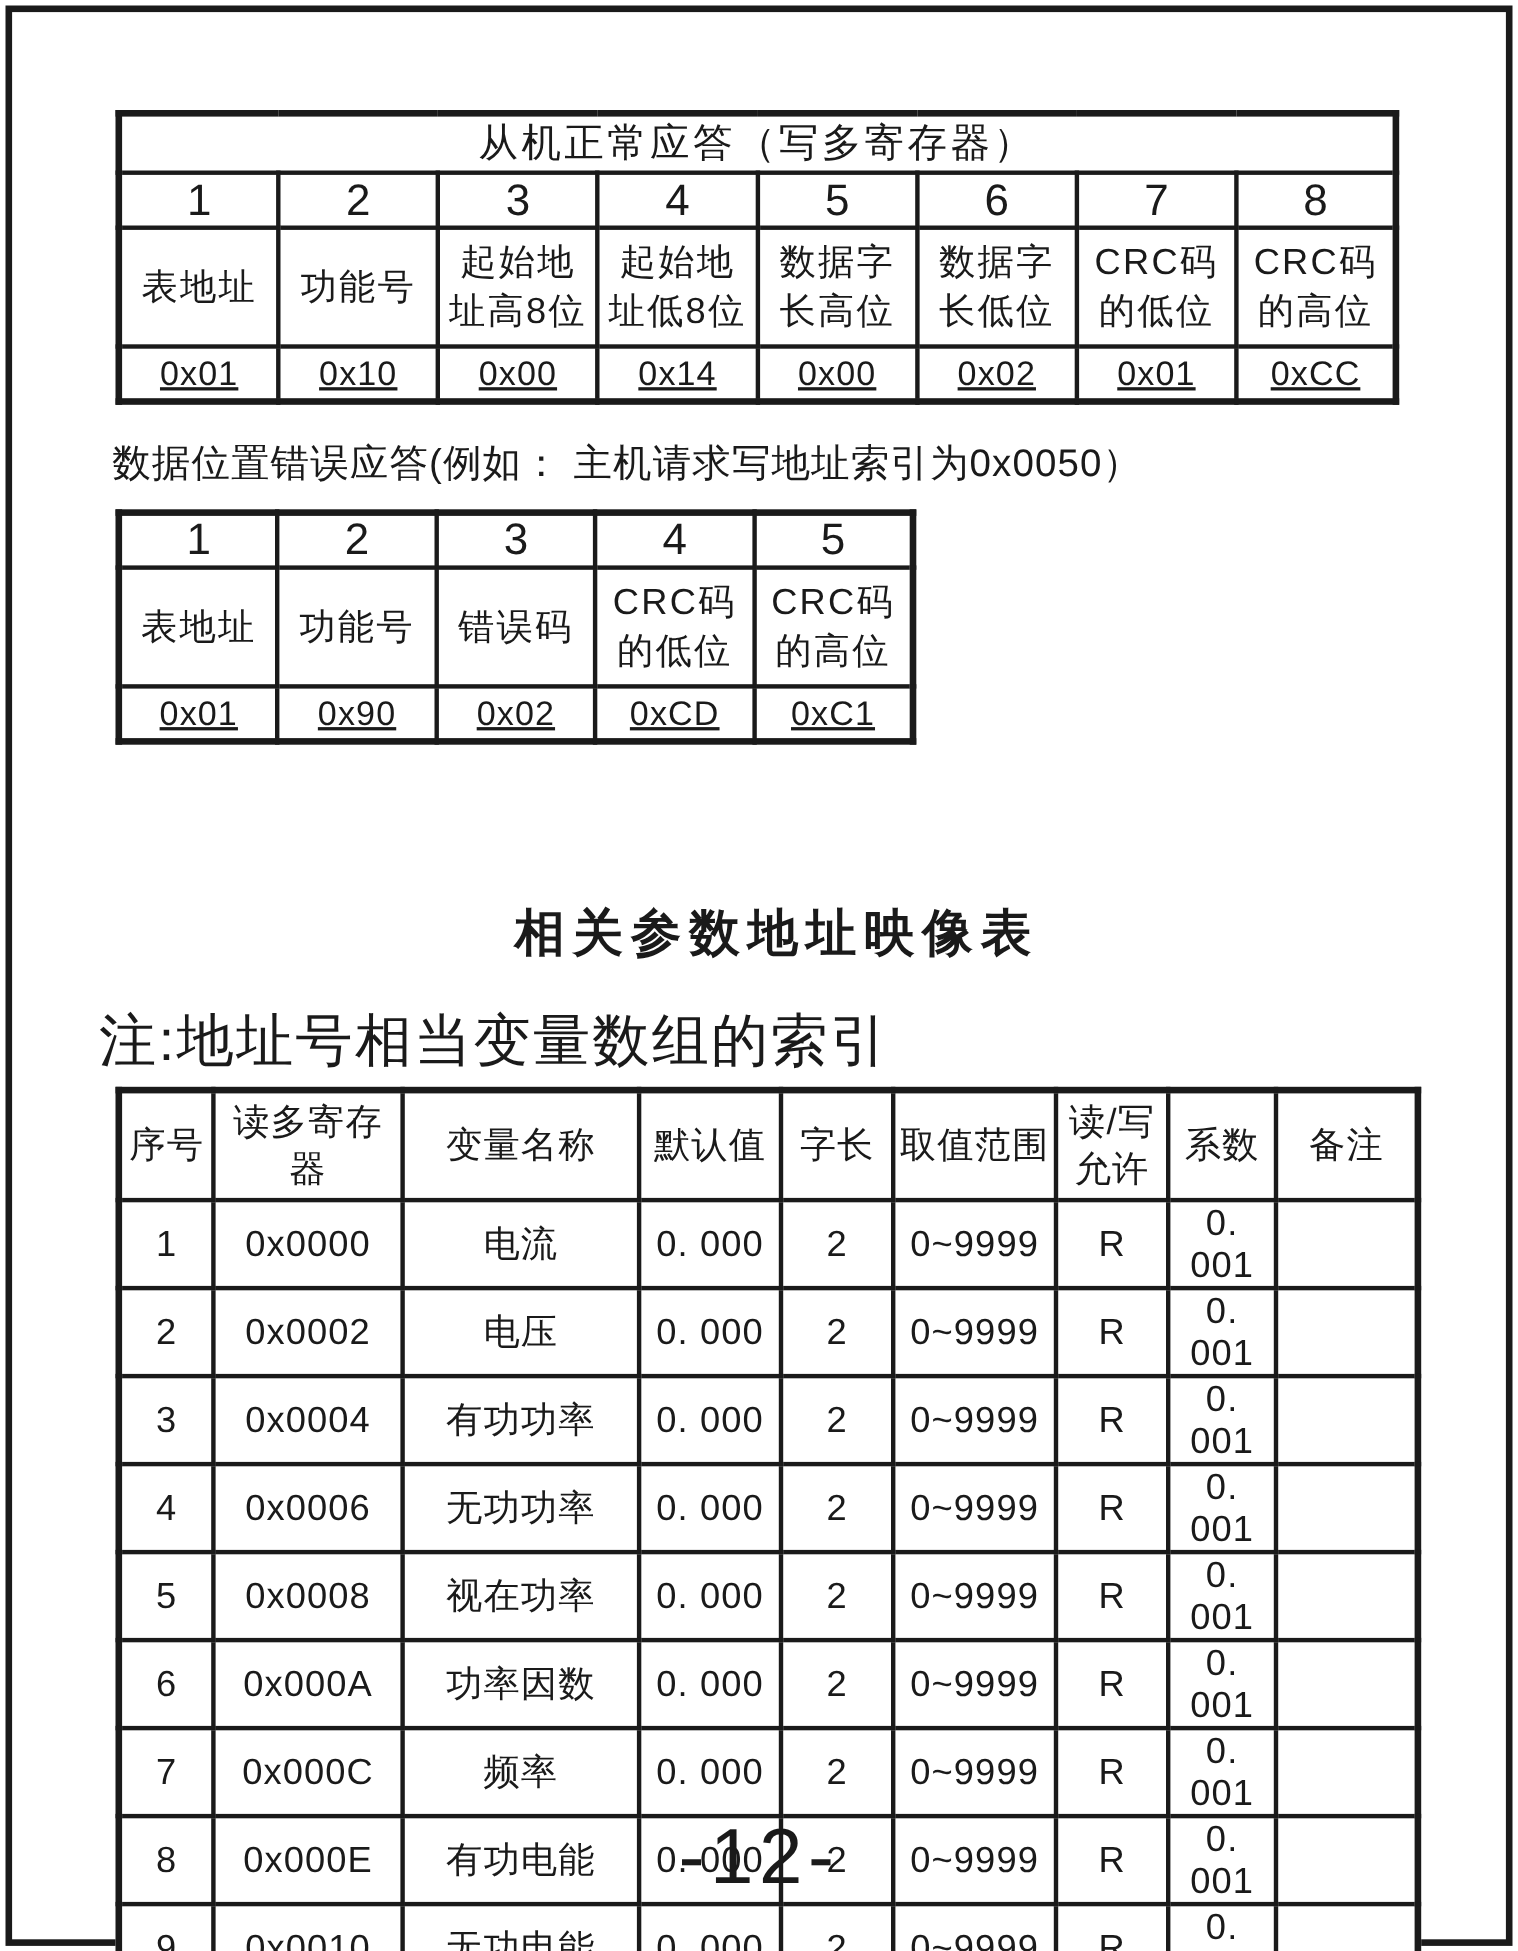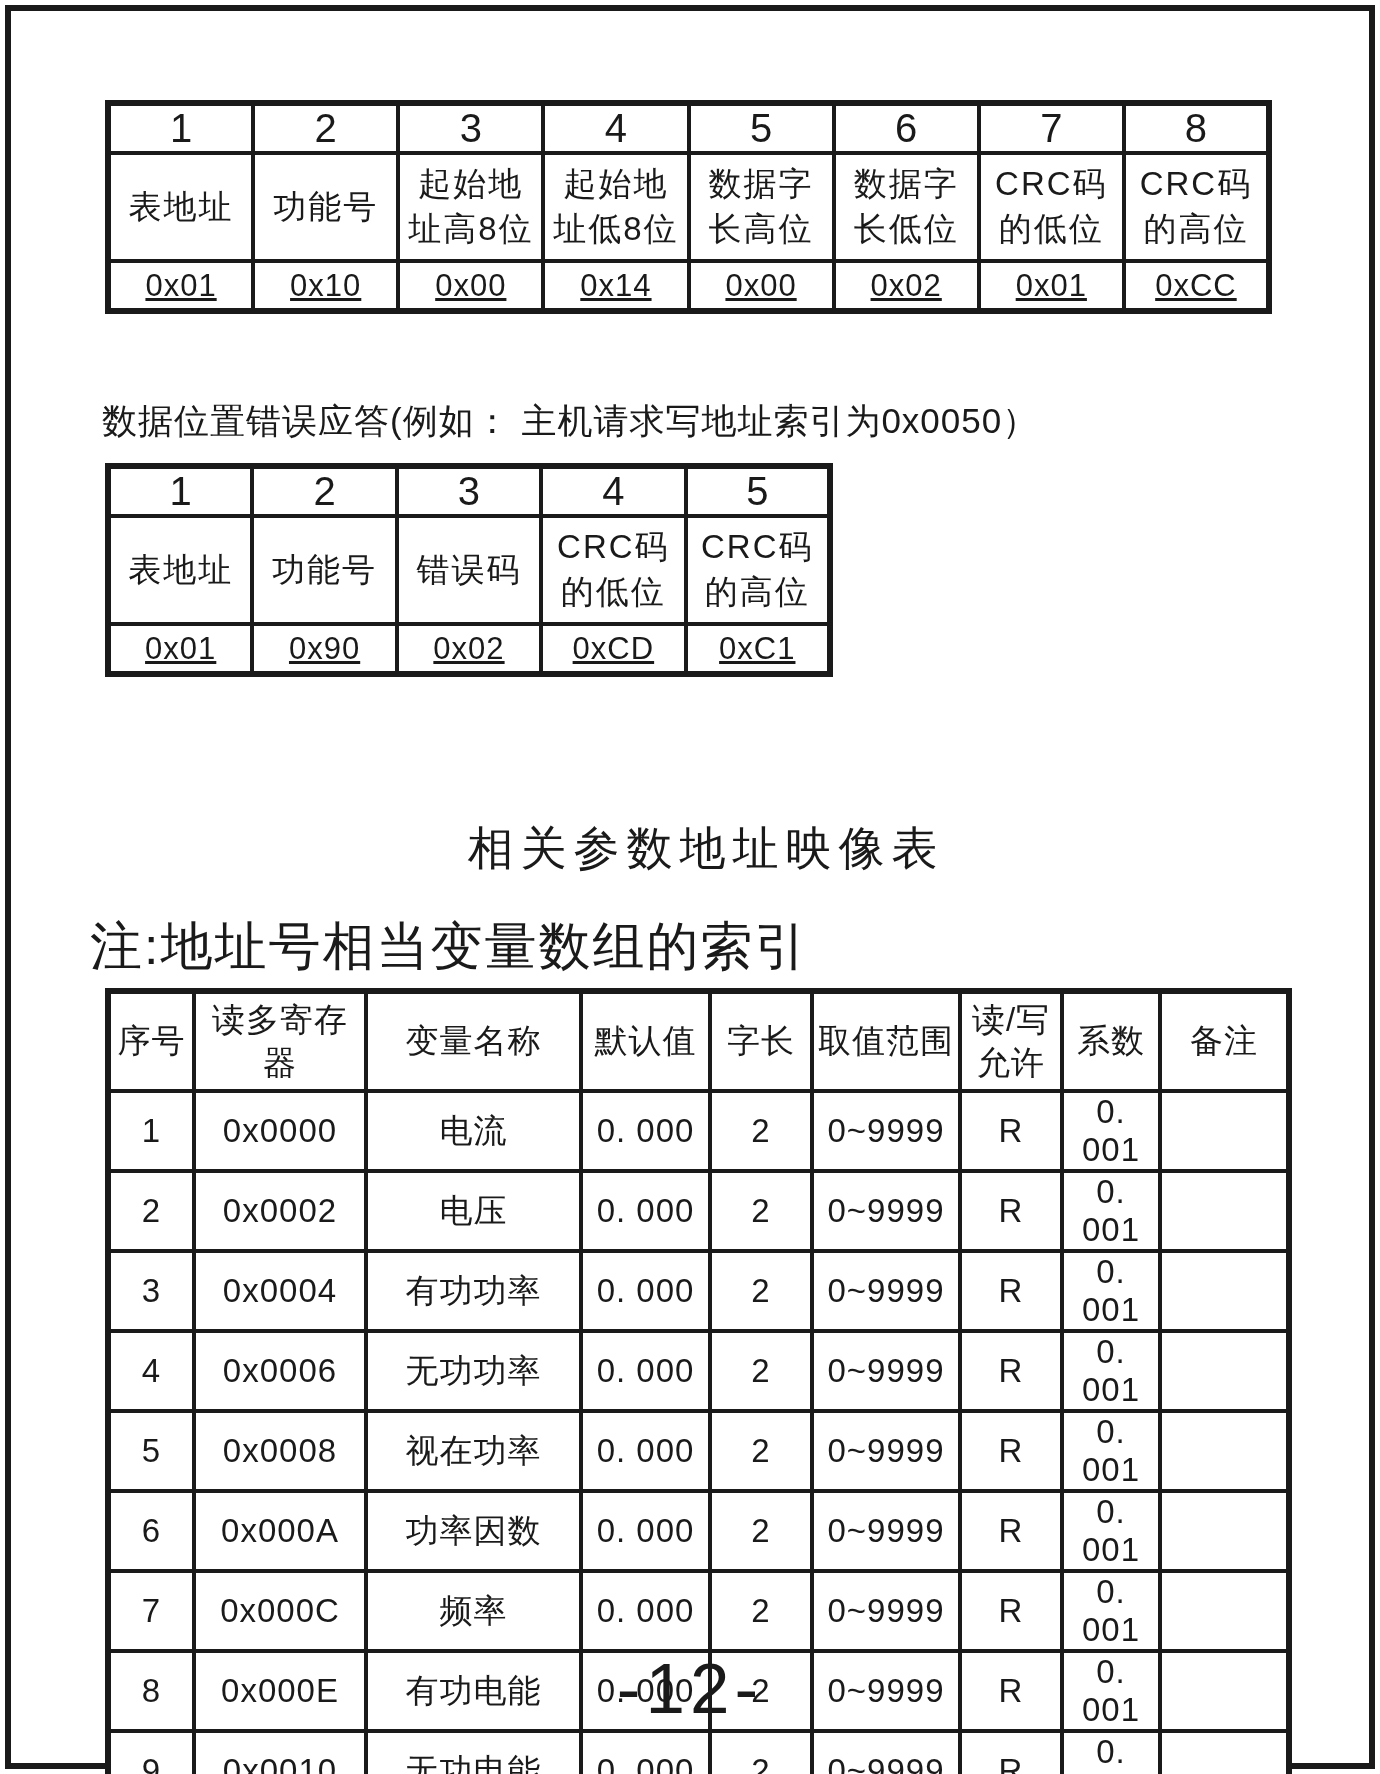--- a/index.html
+++ b/index.html
@@ -38,21 +38,21 @@
   .resp-num   { height: 50px; font-size: 40px; }
   .resp-label { height: 108px; font-size: 33px; letter-spacing: 2px; white-space: pre-line; line-height: 1.35; }
   .resp-value { height: 50px; font-size: 31px; letter-spacing: 1px; text-decoration: underline; }
 
   .caption {
     position: absolute; left: 102px; top: 398px;
     font-size: 35px; letter-spacing: 1px; white-space: nowrap;
   }
   .section-title {
     position: absolute; left: 0; top: 818px; width: 100%;
-    text-align: center; font-size: 46px; font-weight: normal; letter-spacing: 7px; padding-left: 32px;
+    text-align: center; font-size: 46px; font-weight: bold; letter-spacing: 7px; padding-left: 32px;
   }
   .note {
     position: absolute; left: 90px; top: 912px;
     font-size: 52px; letter-spacing: 2px; white-space: nowrap;
   }
 
   
   .t3 { left: 105px; top: 988px; width: 1181px; }
   .t3 th { height: 100px; font-size: 33px; letter-spacing: 1px; white-space: pre-line; line-height: 1.3; }
   .t3 td { height: 49px; font-size: 33px; letter-spacing: 1px; }
@@ -72,20 +72,23 @@
     <col style="width:12.5%">
       <col style="width:12.5%">
       <col style="width:12.5%">
       <col style="width:12.5%">
     <col style="width:12.5%">
       <col style="width:12.5%">
       <col style="width:12.5%">
       <col style="width:12.5%">
   </colgroup>
   <tbody>
+      <tr>
+    <td class="resp-title" colspan="8">从机正常应答（写多寄存器）</td>
+  </tr>
   <tr>
     <td class="resp-num">1</td>
     <td class="resp-num">2</td>
     <td class="resp-num">3</td>
     <td class="resp-num">4</td>
     <td class="resp-num">5</td>
     <td class="resp-num">6</td>
     <td class="resp-num">7</td>
     <td class="resp-num">8</td>
   </tr>

